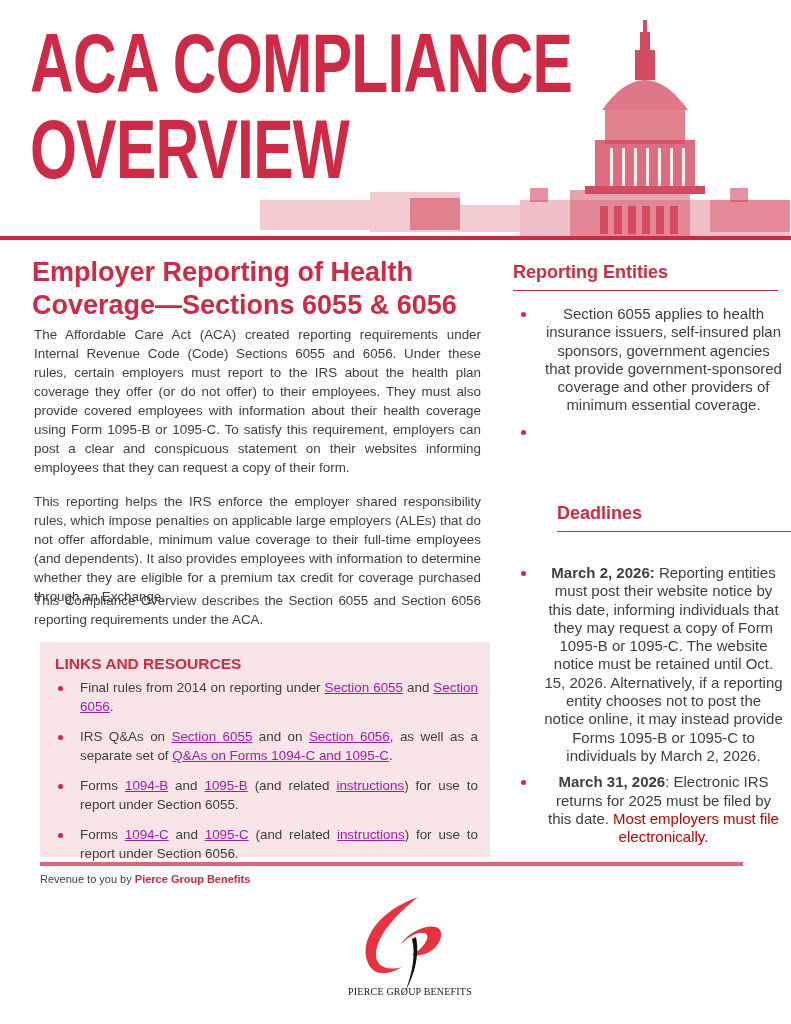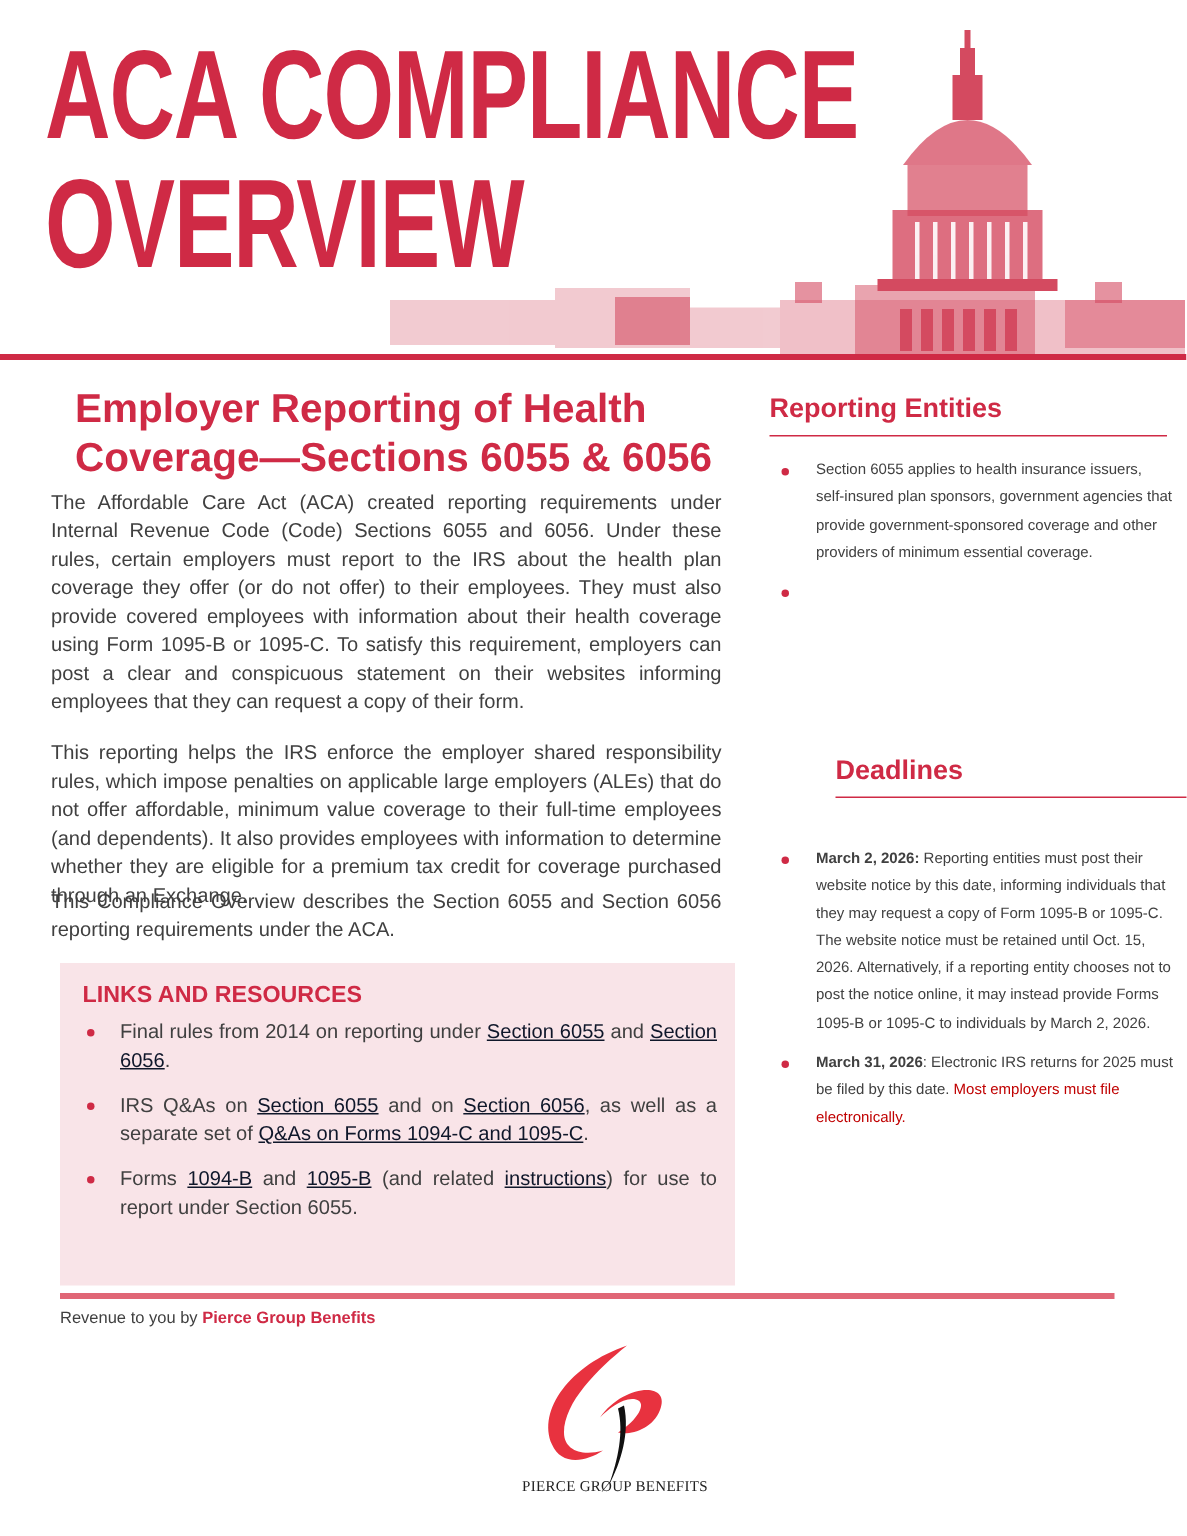--- a/index.html
+++ b/index.html
@@ -11,21 +11,21 @@
     position: absolute; left: 30px; top: 20px;
     font-family: "Liberation Sans", sans-serif; font-weight: bold;
     color: #cf2a45; font-size: 84px; line-height: 86px;
     transform: scaleX(0.72); transform-origin: left top; letter-spacing: -1px;
   }
   .banner-title div { white-space: nowrap; }
   .capitol { position: absolute; left: 230px; top: 10px; width: 561px; height: 228px; }
   .banner-rule { position: absolute; left: 0; top: 236px; width: 791px; height: 4px; background: #cf2a45; }
 
   .main-title {
-    position: absolute; left: 50px; top: 256px; width: 460px;
+    position: absolute; left: 32px; top: 256px; width: 460px;
     color: #cf2a45; font-weight: bold; font-size: 27px; line-height: 33px;
   }
   .body-text {
     position: absolute; left: 34px; width: 447px;
     font-size: 13.4px; line-height: 19px; text-align: justify; color: #404040;
   }
   .p1 { top: 325px; }
   .p2 { top: 492px; }
   .p3 { top: 591px; }
 
@@ -33,32 +33,32 @@
     position: absolute; left: 40px; top: 642px; width: 450px; height: 215px;
     background: #f9e4e8; padding: 12px 12px 16px 12px;
   }
   .resources-title { color: #cf2a45; font-weight: bold; font-size: 15.5px; line-height: 20px; margin-left: 3px; }
   .res-list { list-style: none; margin-top: 4px; }
   .res-list li {
     position: relative; padding-left: 28px; font-size: 13.4px; line-height: 19px;
     text-align: justify; margin-bottom: 11px; color: #404040;
   }
   .bullet { position: absolute; left: 6px; top: 8px; width: 5px; height: 5px; border-radius: 50%; background: #cf2a45; }
-  a.lnk { color: #0f172a; text-decoration: underline; }
+  a.lnk { color: #a21caf; text-decoration: underline; }
 
   .side-head {
     position: absolute; left: 513px; width: 265px; color: #cf2a45; font-weight: bold;
     font-size: 18px; line-height: 24px; padding-bottom: 6px; border-bottom: 1.5px solid #cf2a45;
   }
   .sh1 { top: 260px; }
   .sh2 { top: 501px; margin-left: 44px; }
   .side-list { position: absolute; left: 513px; width: 270px; list-style: none; }
   .sl1 { top: 305px; }
   .sl2 { top: 564px; }
-  .side-list li { position: relative; padding-left: 31px; font-size: 10px; line-height: 18.3px; margin-bottom: 8px; color: #404040; }
+  .side-list li { position: relative; padding-left: 31px; font-size: 15px; line-height: 18.3px; margin-bottom: 8px; color: #404040; text-align: center; }
   .side-list .bullet { left: 8px; top: 7px; }
   .side-list b { color: #404040; }
   .warn { color: #c00000; font-weight: normal; }
 
   .footer-rule { position: absolute; left: 40px; top: 862px; width: 703px; height: 4px; background: #e06676; }
   .provided { position: absolute; left: 40px; top: 872px; font-size: 11px; line-height: 14px; color: #404040; }
   .provided .brand { color: #cf2a45; font-weight: bold; }
 
   .logo { position: absolute; left: 340px; top: 885px; width: 130px; height: 115px; }
   .logo-text { position: absolute; left: 340px; top: 986px; width: 140px; text-align: center;
@@ -133,20 +133,24 @@
       <span>Final rules from 2014 on reporting under </span><a class="lnk" href="#">Section 6055</a><span> and </span><a class="lnk" href="#">Section 6056</a><span>.</span>
     </li>
     <li>
       <span class="bullet"></span>
       <span>IRS Q&amp;As on </span><a class="lnk" href="#">Section 6055</a><span> and on </span><a class="lnk" href="#">Section 6056</a><span>, as well as a separate set of </span><a class="lnk" href="#">Q&amp;As on Forms 1094-C and 1095-C</a><span>.</span>
     </li>
     <li>
       <span class="bullet"></span>
       <span>Forms </span><a class="lnk" href="#">1094-B</a><span> and </span><a class="lnk" href="#">1095-B</a><span> (and related </span><a class="lnk" href="#">instructions</a><span>) for use to report under Section 6055.</span>
     </li>
+    <li>
+      <span class="bullet"></span>
+      <span>Forms </span><a class="lnk" href="#">1094-C</a><span> and </span><a class="lnk" href="#">1095-C</a><span> (and related </span><a class="lnk" href="#">instructions</a><span>) for use to report under Section 6056.</span>
+    </li>
   </ul>
 </div>
 
 <h2 class="side-head sh1">Reporting Entities</h2>
 <ul class="side-list sl1">
   <li>
     <span class="bullet"></span>
     <span>Section 6055 applies to health insurance issuers, self-insured plan sponsors, government agencies that provide government-sponsored coverage and other providers of minimum essential coverage.</span>
   </li>
   <li>

